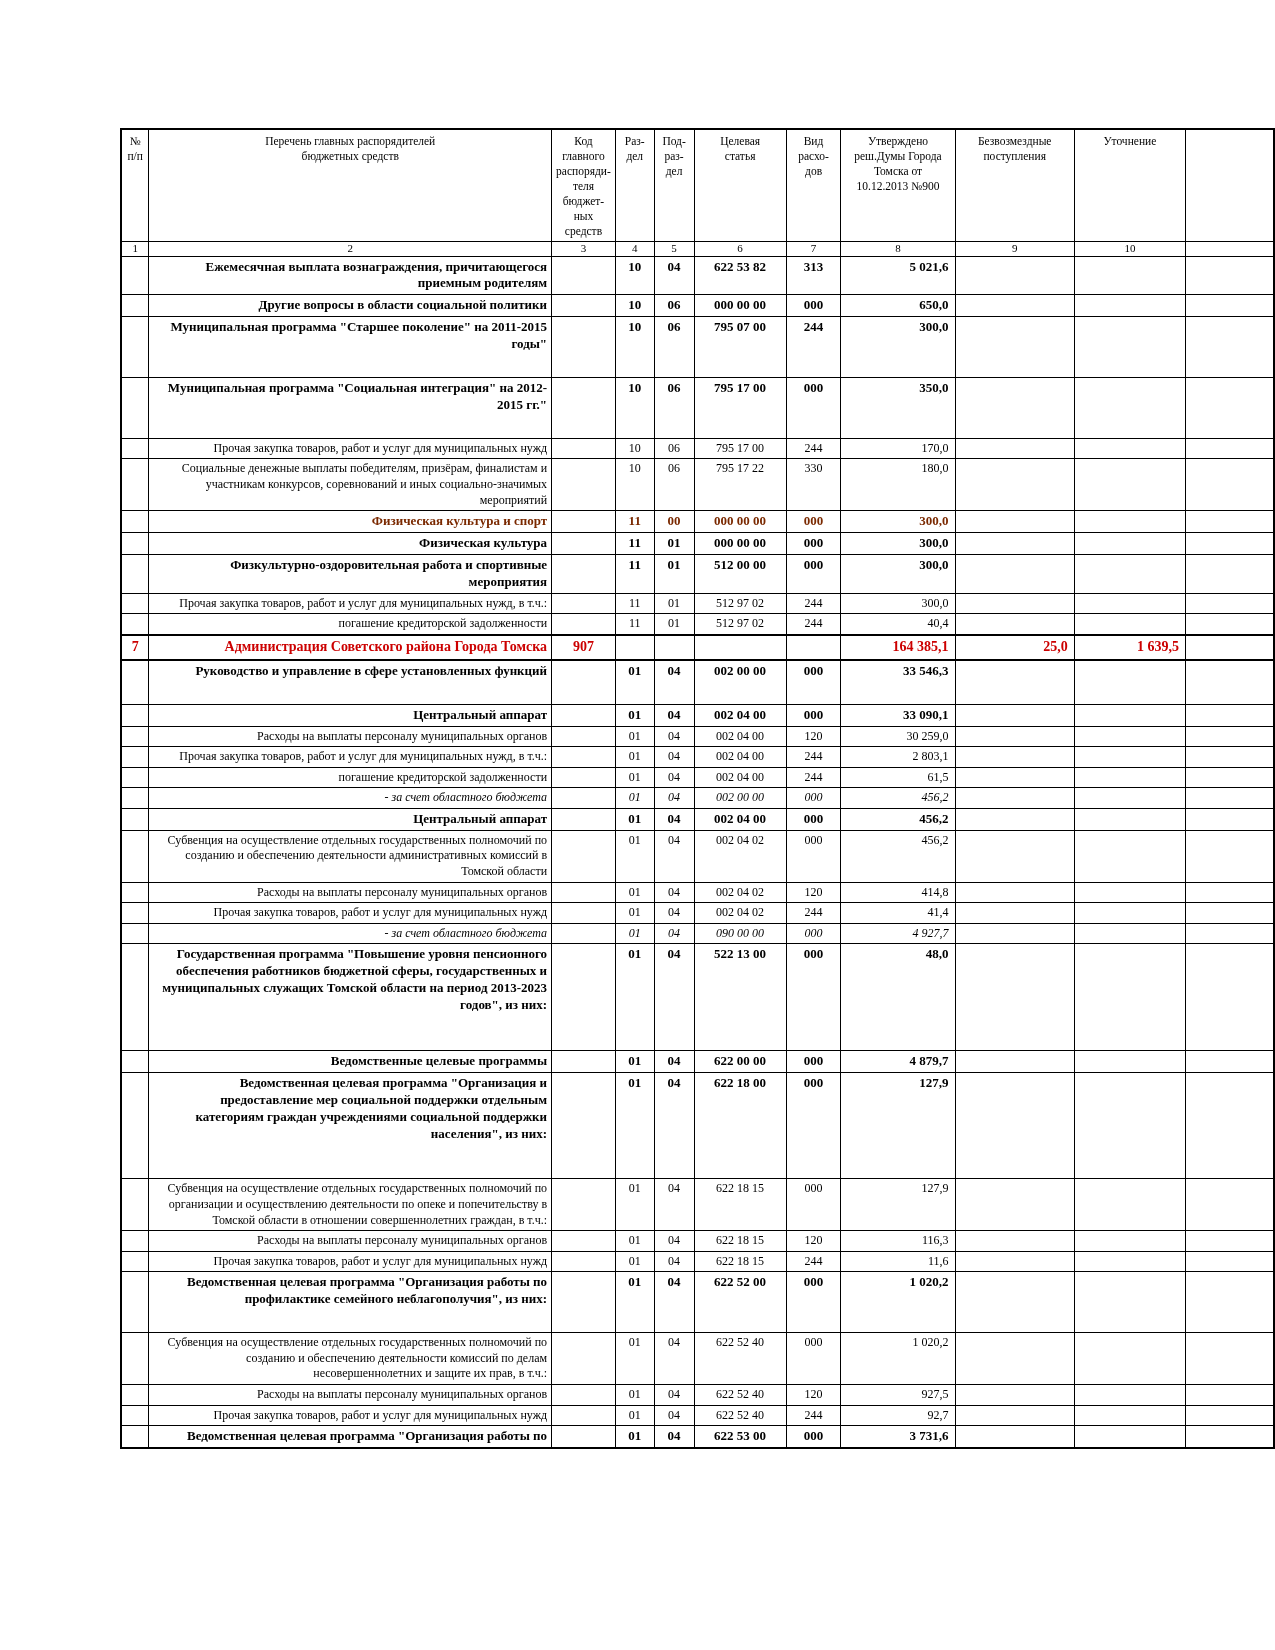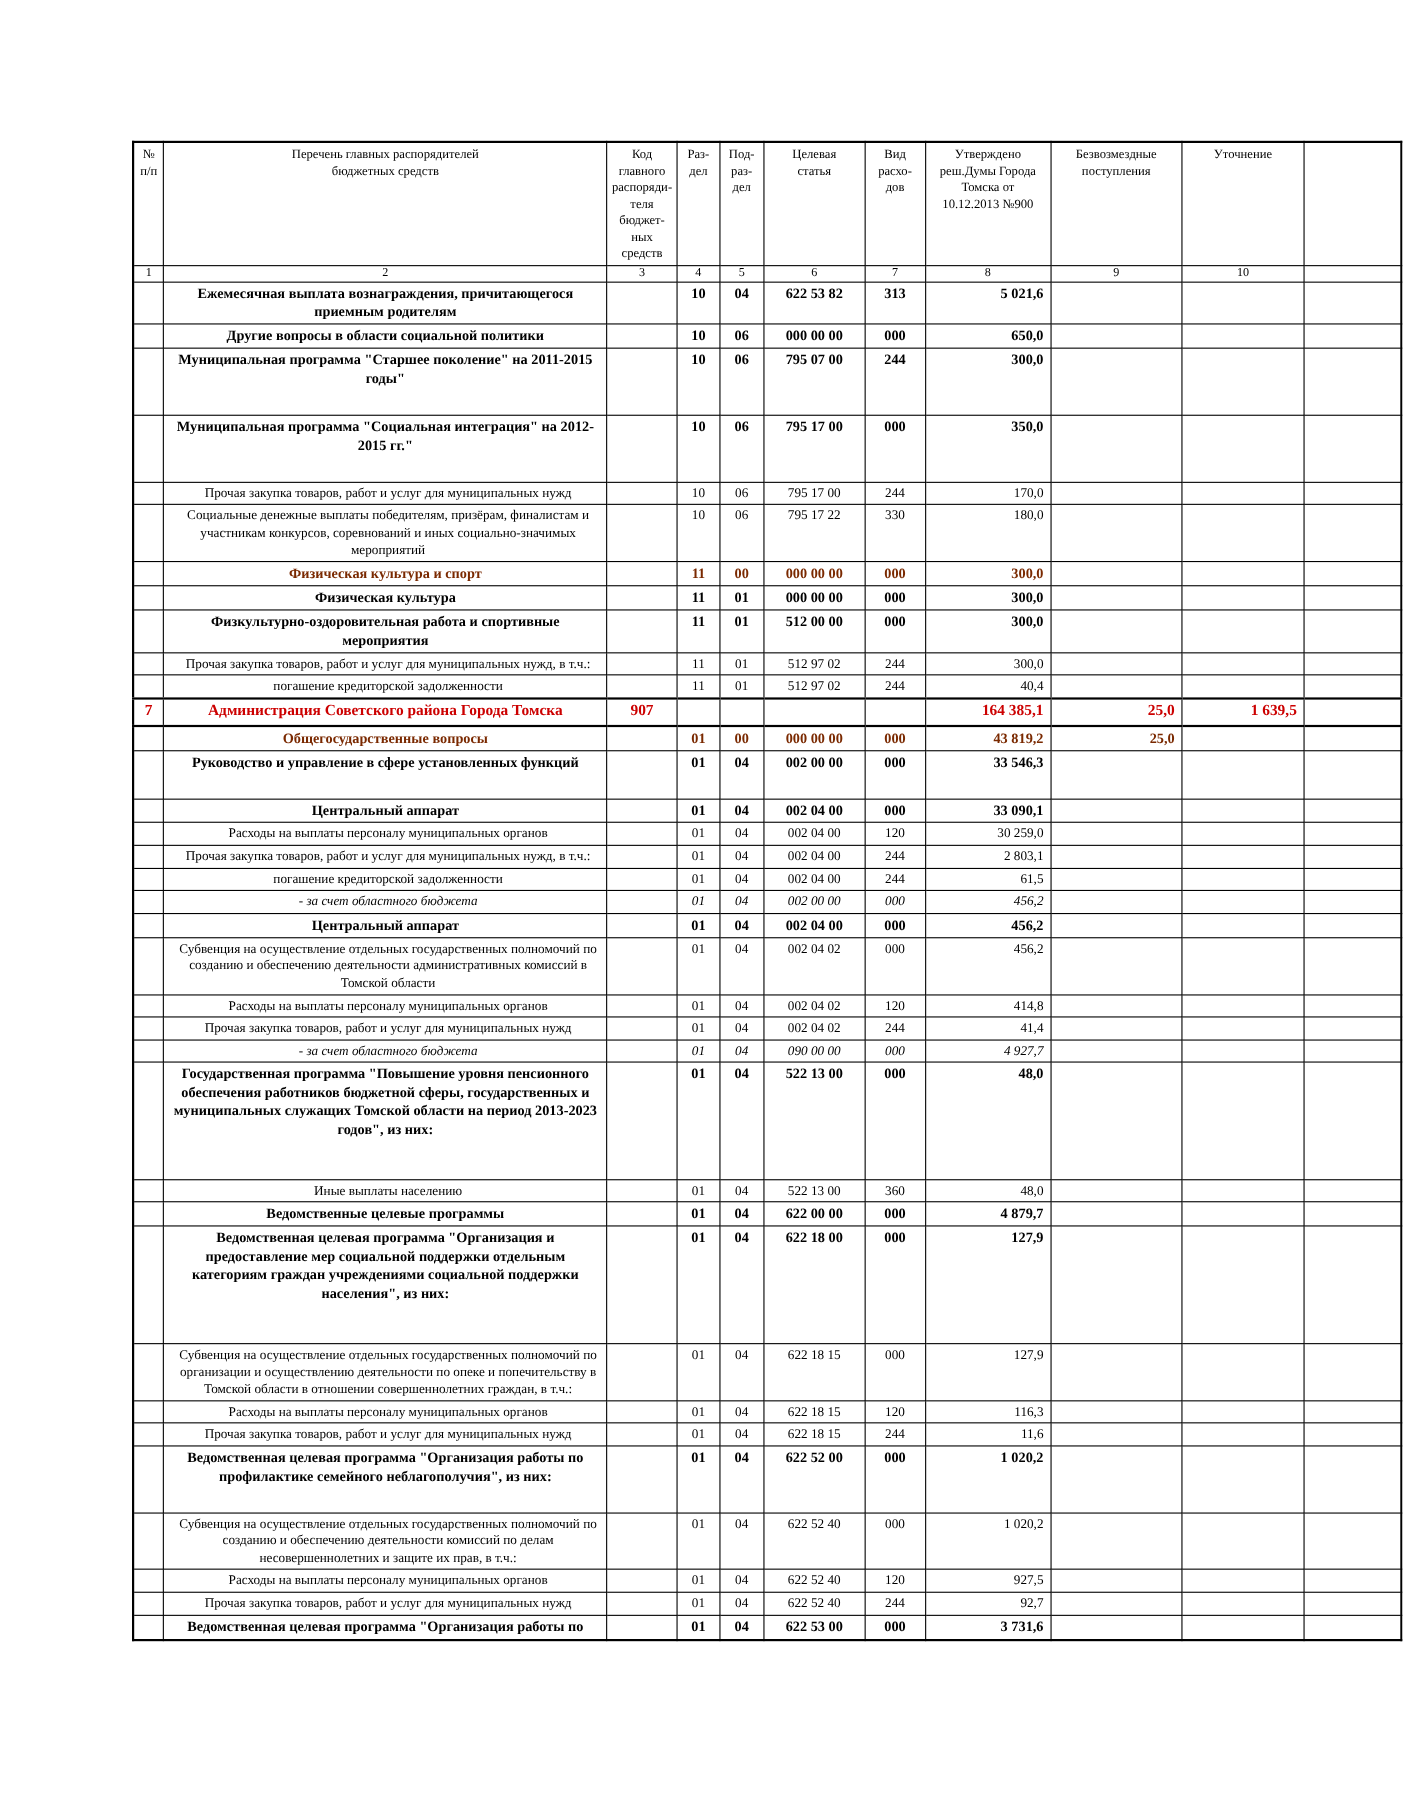--- a/index.html
+++ b/index.html
@@ -22,21 +22,21 @@
   }
   thead tr.nums th {
     height:15px;
     font-size:11px;
     padding:0 2px 1px 2px;
     line-height:1.1;
   }
 
   
   .c-num   { text-align:center; }
-  .c-name  { text-align:center; }
+  .c-name  { text-align:right; }
   .c-code  { text-align:center; }
   .c-razdel, .c-podrazdel, .c-target, .c-vid { text-align:center; }
   .c-approved, .c-gratuitous, .c-clarification { text-align:right; padding-right:6px; }
 
   
   tr.normal td  { font-size:12px;  line-height:1.3; }
   tr.normal td.c-name { padding-left:9px; }
   tr.bold td    { font-size:13px;  line-height:1.3; font-weight:bold; }
   tr.italic td  { font-size:12px;  line-height:1.3; font-style:italic; }
   tr.italic td.c-name { padding-left:9px; }
@@ -260,33 +260,20 @@
           <td class="c-code">907</td>
           <td class="c-razdel"></td>
           <td class="c-podrazdel"></td>
           <td class="c-target"></td>
           <td class="c-vid"></td>
           <td class="c-approved">164 385,1</td>
           <td class="c-gratuitous">25,0</td>
           <td class="c-clarification">1 639,5</td>
           <td class="c-sliver"></td>
         </tr>
-        <tr class="section">
-          <td class="c-num"></td>
-          <td class="c-name">Общегосударственные вопросы</td>
-          <td class="c-code"></td>
-          <td class="c-razdel">01</td>
-          <td class="c-podrazdel">00</td>
-          <td class="c-target">000 00 00</td>
-          <td class="c-vid">000</td>
-          <td class="c-approved">43 819,2</td>
-          <td class="c-gratuitous">25,0</td>
-          <td class="c-clarification"></td>
-          <td class="c-sliver"></td>
-        </tr>
         <tr class="bold pad">
           <td class="c-num"></td>
           <td class="c-name">Руководство и управление в сфере установленных функций</td>
           <td class="c-code"></td>
           <td class="c-razdel">01</td>
           <td class="c-podrazdel">04</td>
           <td class="c-target">002 00 00</td>
           <td class="c-vid">000</td>
           <td class="c-approved">33 546,3</td>
           <td class="c-gratuitous"></td>
@@ -429,33 +416,20 @@
           <td class="c-code"></td>
           <td class="c-razdel">01</td>
           <td class="c-podrazdel">04</td>
           <td class="c-target">522 13 00</td>
           <td class="c-vid">000</td>
           <td class="c-approved">48,0</td>
           <td class="c-gratuitous"></td>
           <td class="c-clarification"></td>
           <td class="c-sliver"></td>
         </tr>
-        <tr class="normal">
-          <td class="c-num"></td>
-          <td class="c-name">Иные выплаты населению</td>
-          <td class="c-code"></td>
-          <td class="c-razdel">01</td>
-          <td class="c-podrazdel">04</td>
-          <td class="c-target">522 13 00</td>
-          <td class="c-vid">360</td>
-          <td class="c-approved">48,0</td>
-          <td class="c-gratuitous"></td>
-          <td class="c-clarification"></td>
-          <td class="c-sliver"></td>
-        </tr>
         <tr class="bold">
           <td class="c-num"></td>
           <td class="c-name">Ведомственные целевые программы</td>
           <td class="c-code"></td>
           <td class="c-razdel">01</td>
           <td class="c-podrazdel">04</td>
           <td class="c-target">622 00 00</td>
           <td class="c-vid">000</td>
           <td class="c-approved">4 879,7</td>
           <td class="c-gratuitous"></td>

